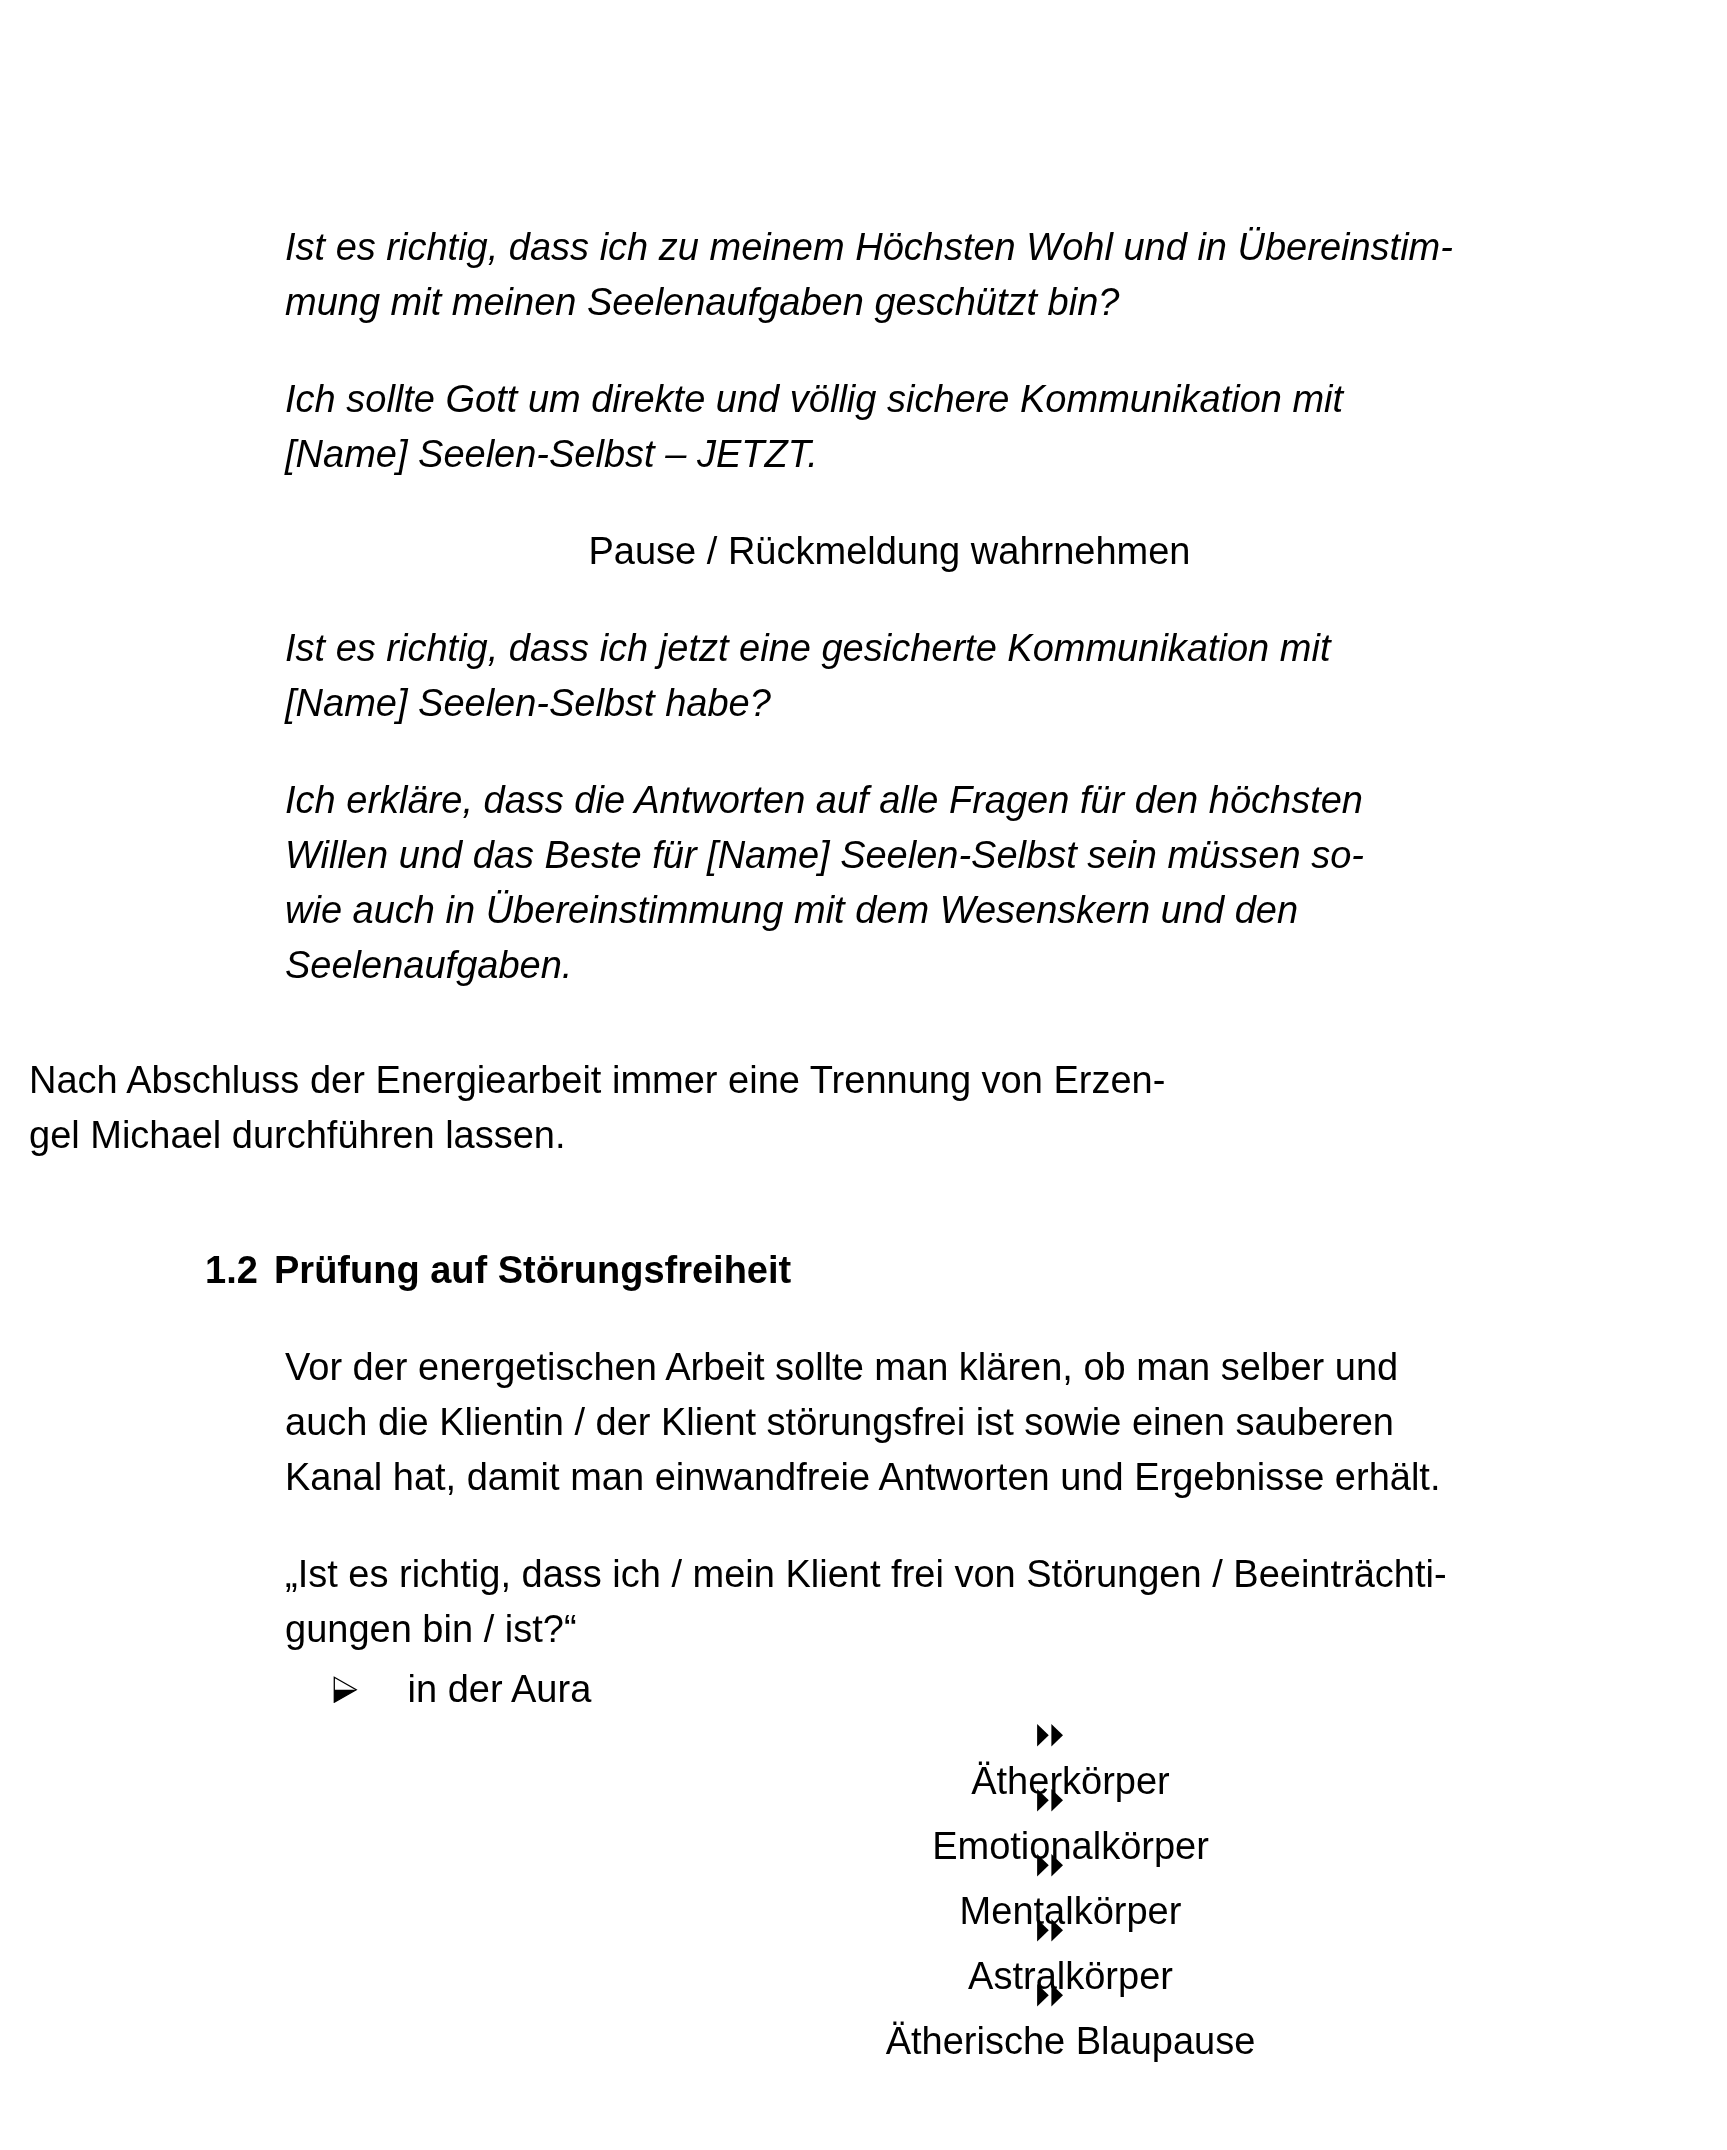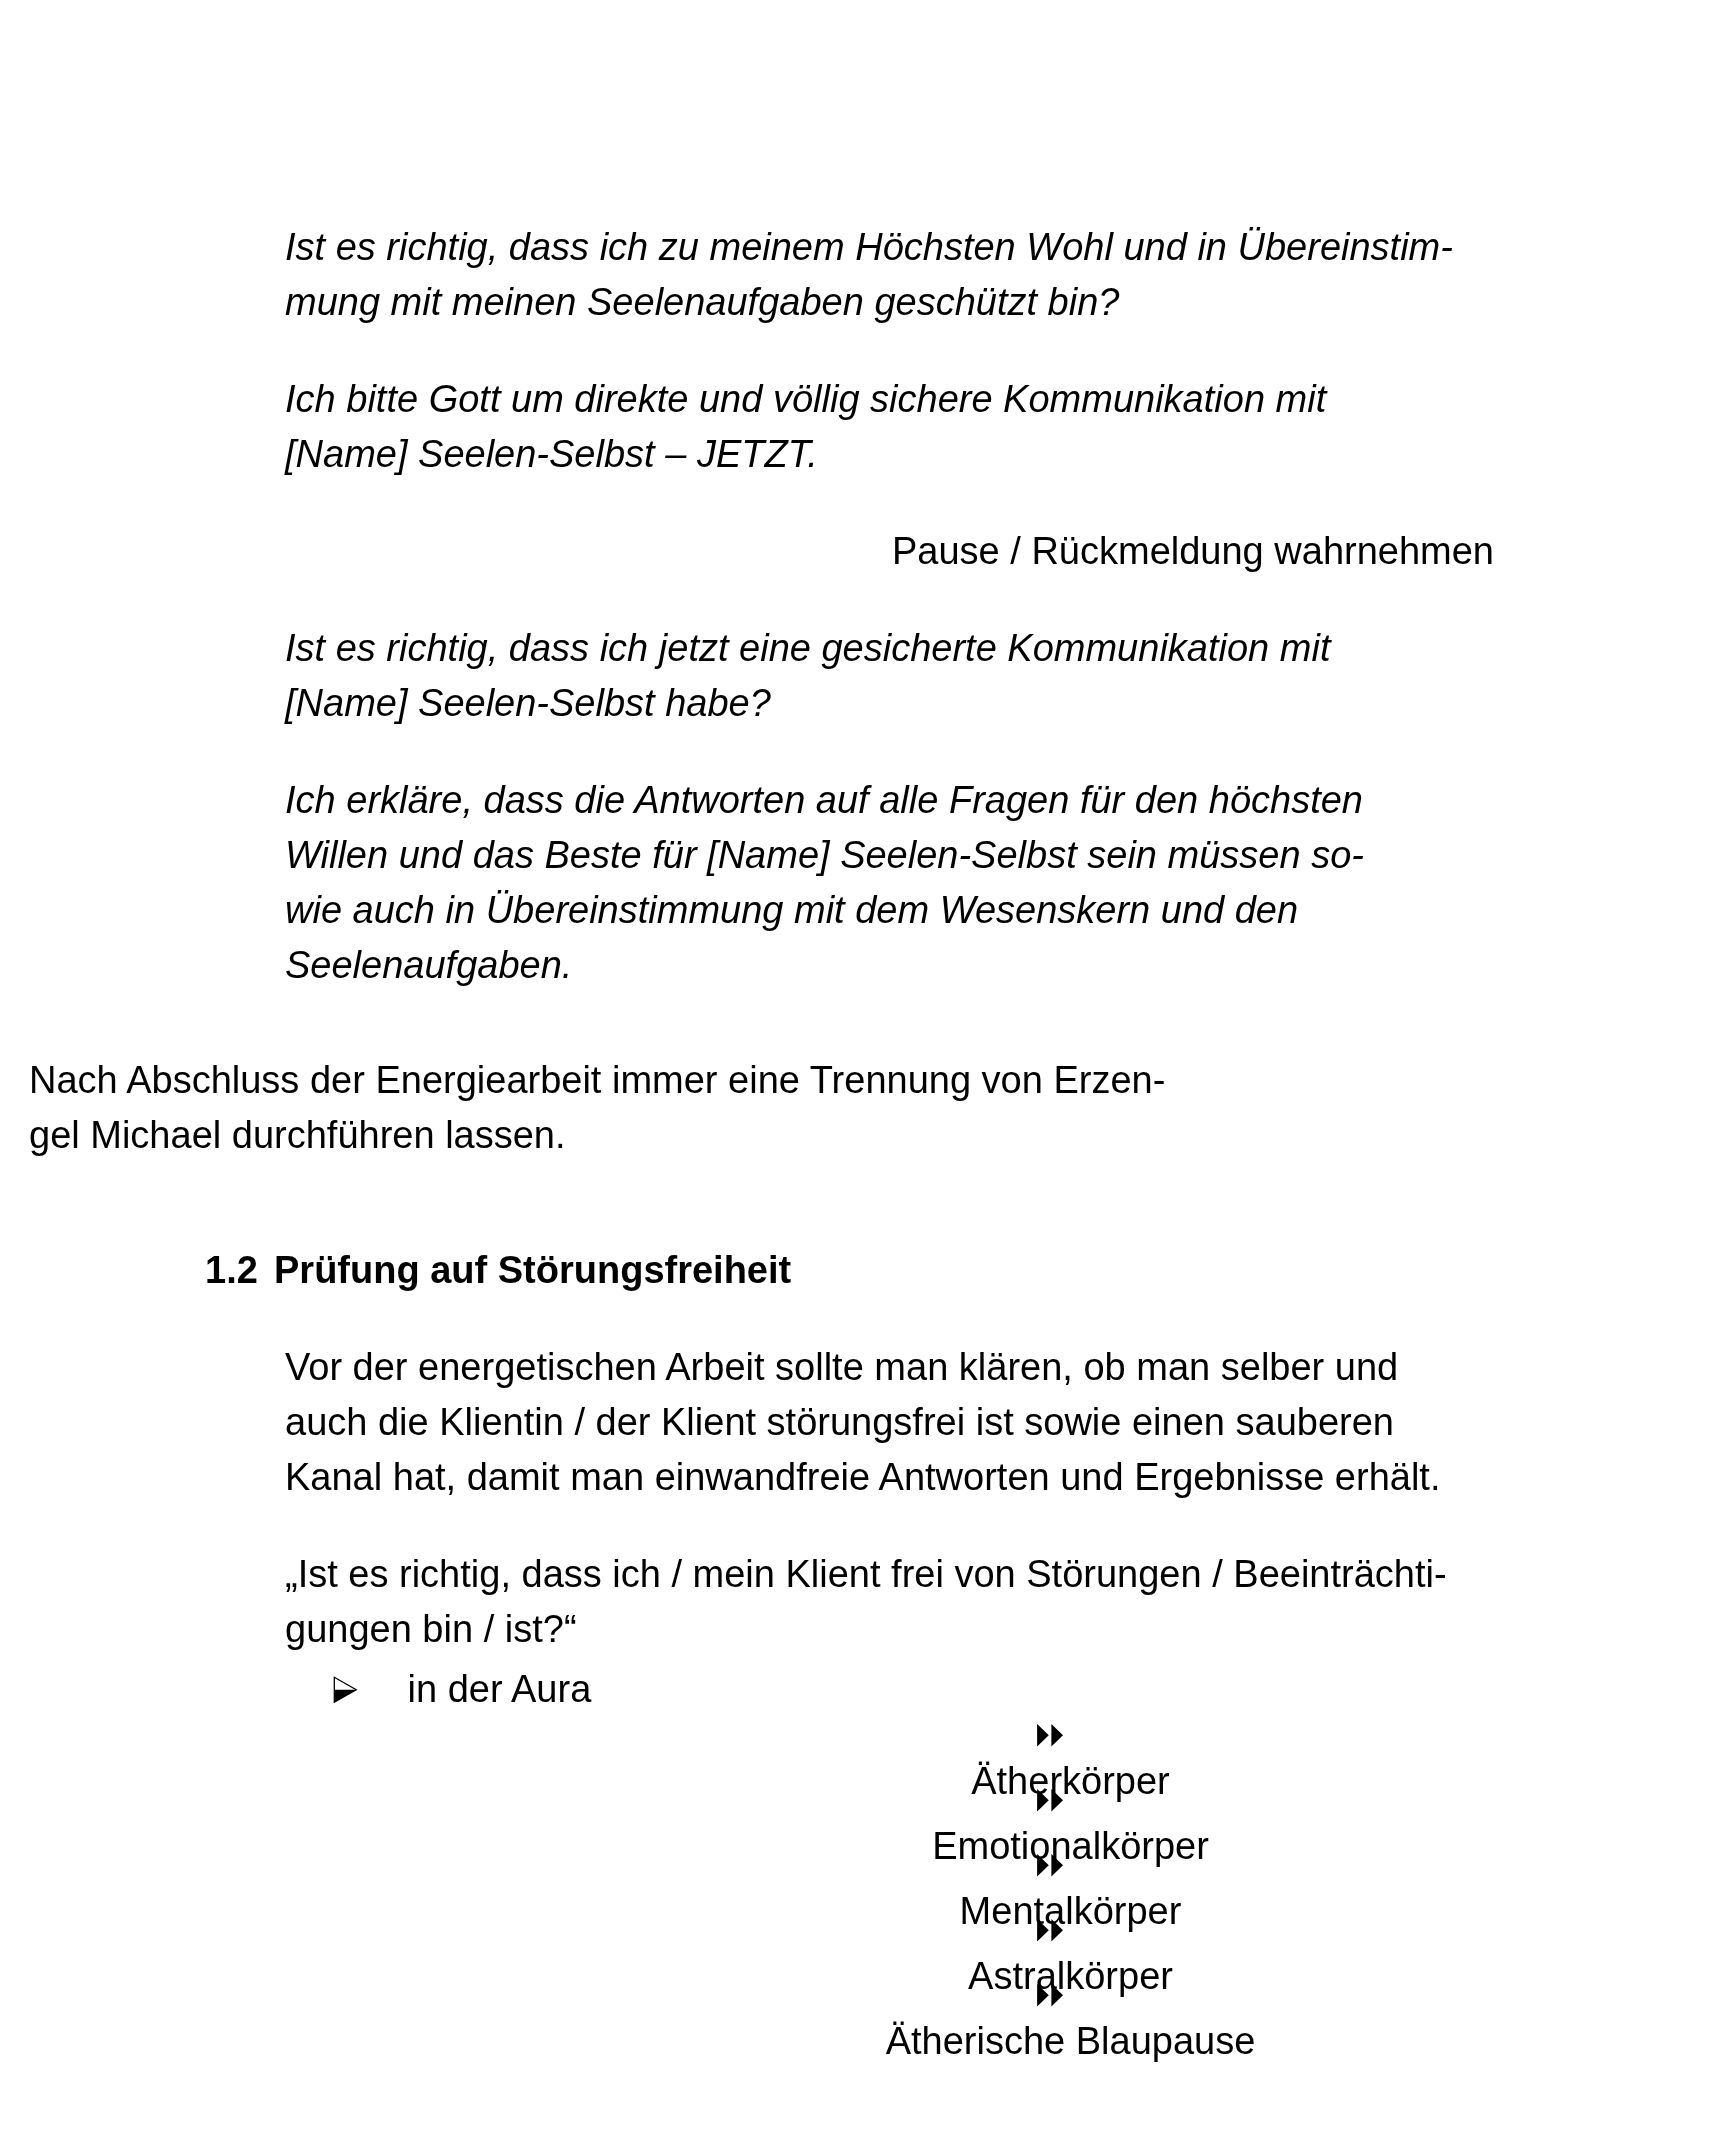--- a/index.html
+++ b/index.html
@@ -20,21 +20,21 @@
     width: 100%;
     padding-top: 200px;
     box-sizing: border-box;
   }
   .para {
     margin: 0 234px 42px 285px;
     width: 1209px;
     white-space: pre-line;
   }
   .italic { font-style: italic; margin-top: 20px; }
-  .centered { text-align: right; }
+  .centered { text-align: center; }
   .extra-top { margin-top: 60px; margin-left: 29px; }
   .heading {
     display: flex;
     margin: 80px 0 42px 205px;
     font-weight: bold;
     line-height: 55px;
   }
   .heading .num { width: 69px; flex: 0 0 69px; }
   .tight { margin-bottom: 0; }
   .list { margin: 0; }
@@ -52,21 +52,21 @@
   .bullet svg { display: block; }
 </style>
 </head>
 <body>
 
 <div class="page">
   <div class="body-col">
 
     <p class="para italic">Ist es richtig, dass ich zu meinem Höchsten Wohl und in Übereinstim-
 mung mit meinen Seelenaufgaben geschützt bin?</p>
-    <p class="para italic">Ich bitte Gott um direkte und völlig sichere Kommunikation mit
+    <p class="para italic">Ich sollte Gott um direkte und völlig sichere Kommunikation mit
 [Name] Seelen-Selbst – JETZT.</p>
     <p class="para centered">Pause / Rückmeldung wahrnehmen</p>
     <p class="para italic">Ist es richtig, dass ich jetzt eine gesicherte Kommunikation mit
 [Name] Seelen-Selbst habe?</p>
     <p class="para italic">Ich erkläre, dass die Antworten auf alle Fragen für den höchsten
 Willen und das Beste für [Name] Seelen-Selbst sein müssen so-
 wie auch in Übereinstimmung mit dem Wesenskern und den
 Seelenaufgaben.</p>
     <p class="para extra-top">Nach Abschluss der Energiearbeit immer eine Trennung von Erzen-
 gel Michael durchführen lassen.</p>

